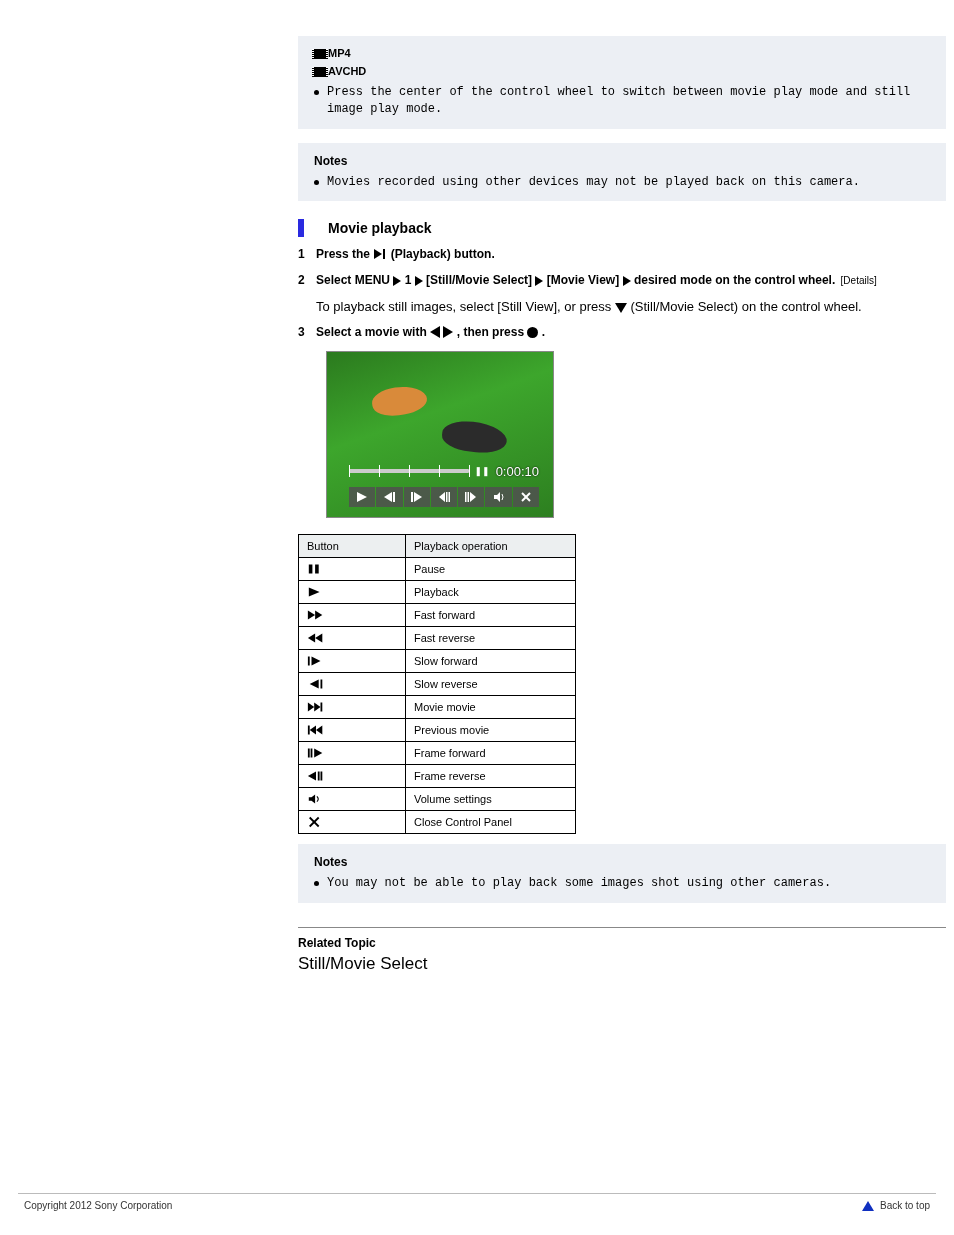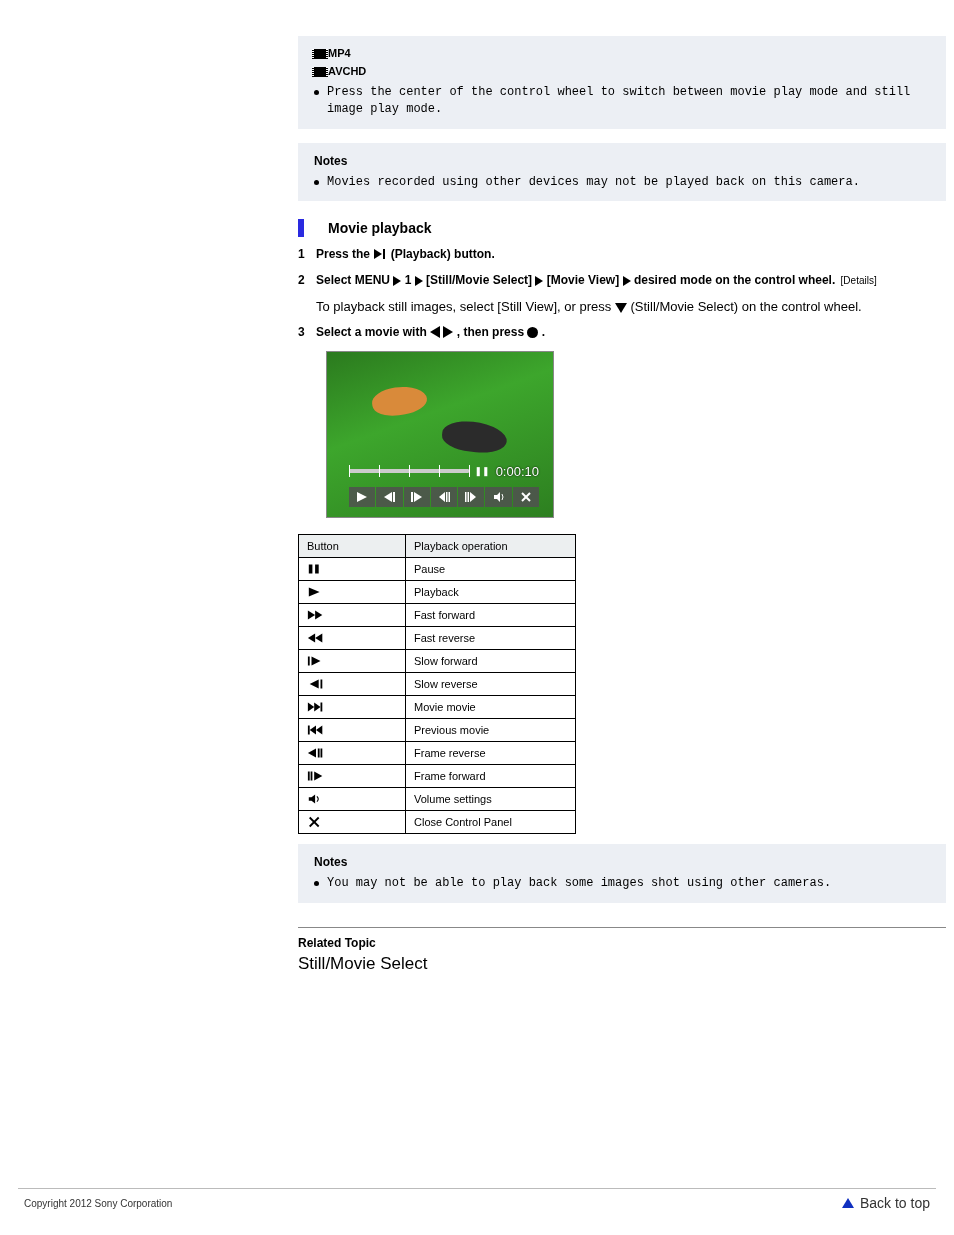--- a/index.html
+++ b/index.html
@@ -36,21 +36,21 @@
   .ctrl-row{position:absolute;left:22px;right:14px;bottom:10px;display:flex;gap:1px;}
   .ctrl-btn{flex:1;height:20px;background:rgba(80,80,80,0.85);display:flex;align-items:center;justify-content:center;}
   .ctrl-btn svg{width:14px;height:12px;}
   .tbl{border-collapse:collapse;margin:16px 0 10px 0;width:278px;font-size:11px;}
   .tbl th,.tbl td{border:1px solid #000;padding:5px 8px;text-align:left;vertical-align:middle;}
   .tbl thead th{background:#eceff0;font-weight:normal;}
   .tbl td.ic{width:90px;}
   .icon-cell svg{width:18px;height:12px;display:block;}
   .copyright{position:absolute;left:0;right:0;bottom:24px;border-top:1px solid #bbb;width:918px;margin:0 18px;padding-top:6px;}
   .copyright-inner{display:flex;justify-content:space-between;align-items:center;font-size:10px;color:#333;padding:0 6px;}
-  .back-top{display:flex;align-items:center;gap:6px;color:#333;font-size:14px;}
+  .back-top{display:flex;align-items:center;gap:6px;color:#333;font-size:10px;}
   .tri-up{width:0;height:0;border-left:6px solid transparent;border-right:6px solid transparent;border-bottom:10px solid #1030c0;}
   .pagelink{font-size:10px;margin-left:2px;}
   .bold{font-weight:bold;}
 </style>
 </head>
 <body>
 <div class="page">
 
 <div class="col">
 
@@ -260,36 +260,36 @@
                 <rect x="1" y="1" width="2" height="10" fill="#000"></rect>
                 <polygon points="10,1 3,6 10,11" fill="#000"></polygon>
                 <polygon points="17,1 10,6 17,11" fill="#000"></polygon>
               </svg>
             </td>
             <td>Previous movie</td>
           </tr>
           <tr>
             <td class="ic icon-cell">
               <svg viewBox="0 0 20 12">
+                <rect x="1" y="1" width="2" height="10" fill="#000"></rect>
+                <rect x="4" y="1" width="2" height="10" fill="#000"></rect>
+                <polygon points="8,1 17,6 8,11" fill="#000"></polygon>
+              </svg>
+            </td>
+            <td>Frame forward</td>
+          </tr>
+          <tr>
+            <td class="ic icon-cell">
+              <svg viewBox="0 0 20 12">
                 <polygon points="10,1 1,6 10,11" fill="#000"></polygon>
                 <rect x="12" y="1" width="2" height="10" fill="#000"></rect>
                 <rect x="15" y="1" width="2" height="10" fill="#000"></rect>
               </svg>
             </td>
             <td>Frame reverse</td>
-          </tr>
-          <tr>
-            <td class="ic icon-cell">
-              <svg viewBox="0 0 20 12">
-                <rect x="1" y="1" width="2" height="10" fill="#000"></rect>
-                <rect x="4" y="1" width="2" height="10" fill="#000"></rect>
-                <polygon points="8,1 17,6 8,11" fill="#000"></polygon>
-              </svg>
-            </td>
-            <td>Frame forward</td>
           </tr>
           <tr>
             <td class="ic icon-cell">
               <svg viewBox="0 0 20 12">
                 <polygon points="2,4 5,4 9,1 9,11 5,8 2,8" fill="#000"></polygon>
                 <path d="M11 3 Q14 6 11 9" stroke="#000" fill="none" stroke-width="1.2"></path>
               </svg>
             </td>
             <td>Volume settings</td>
           </tr>

